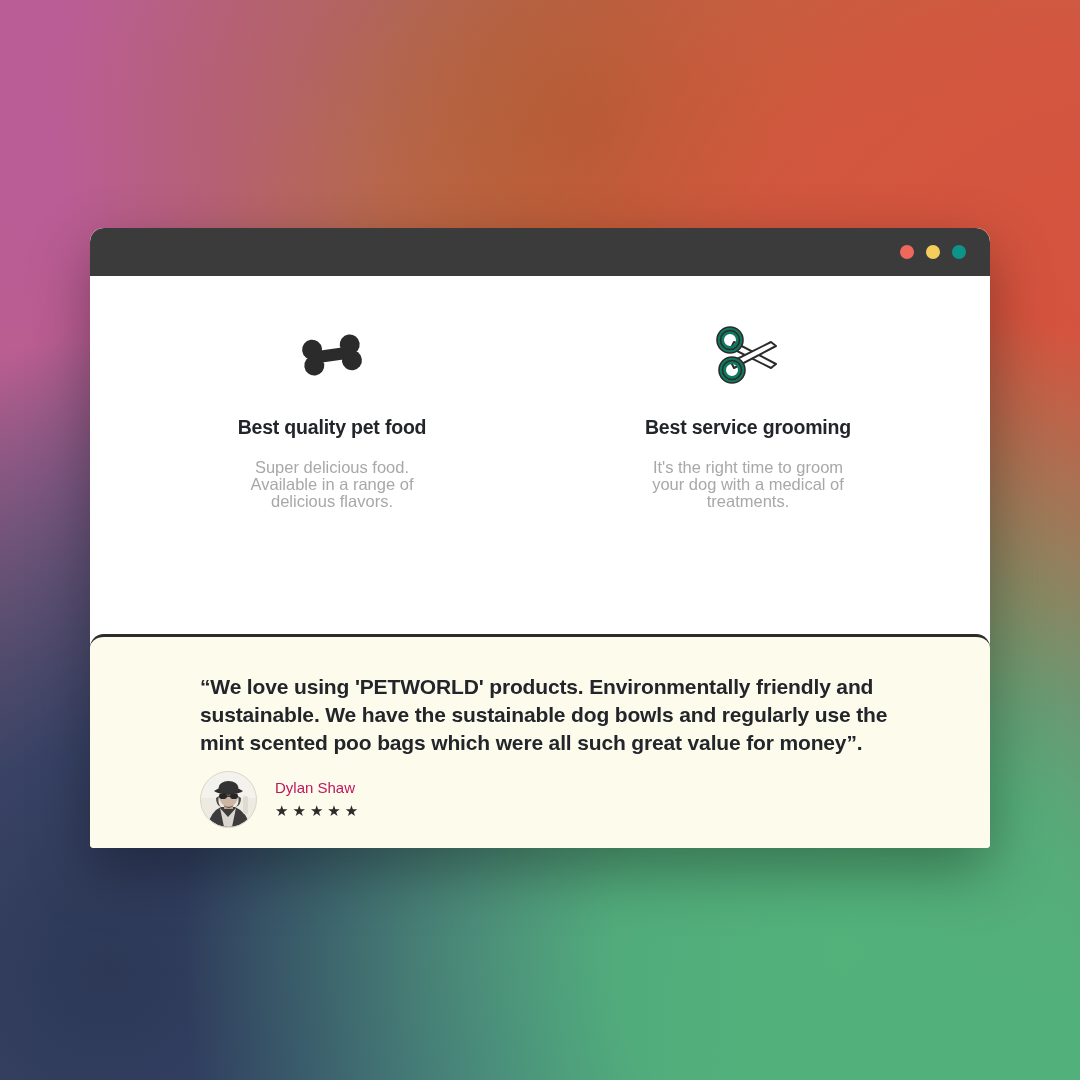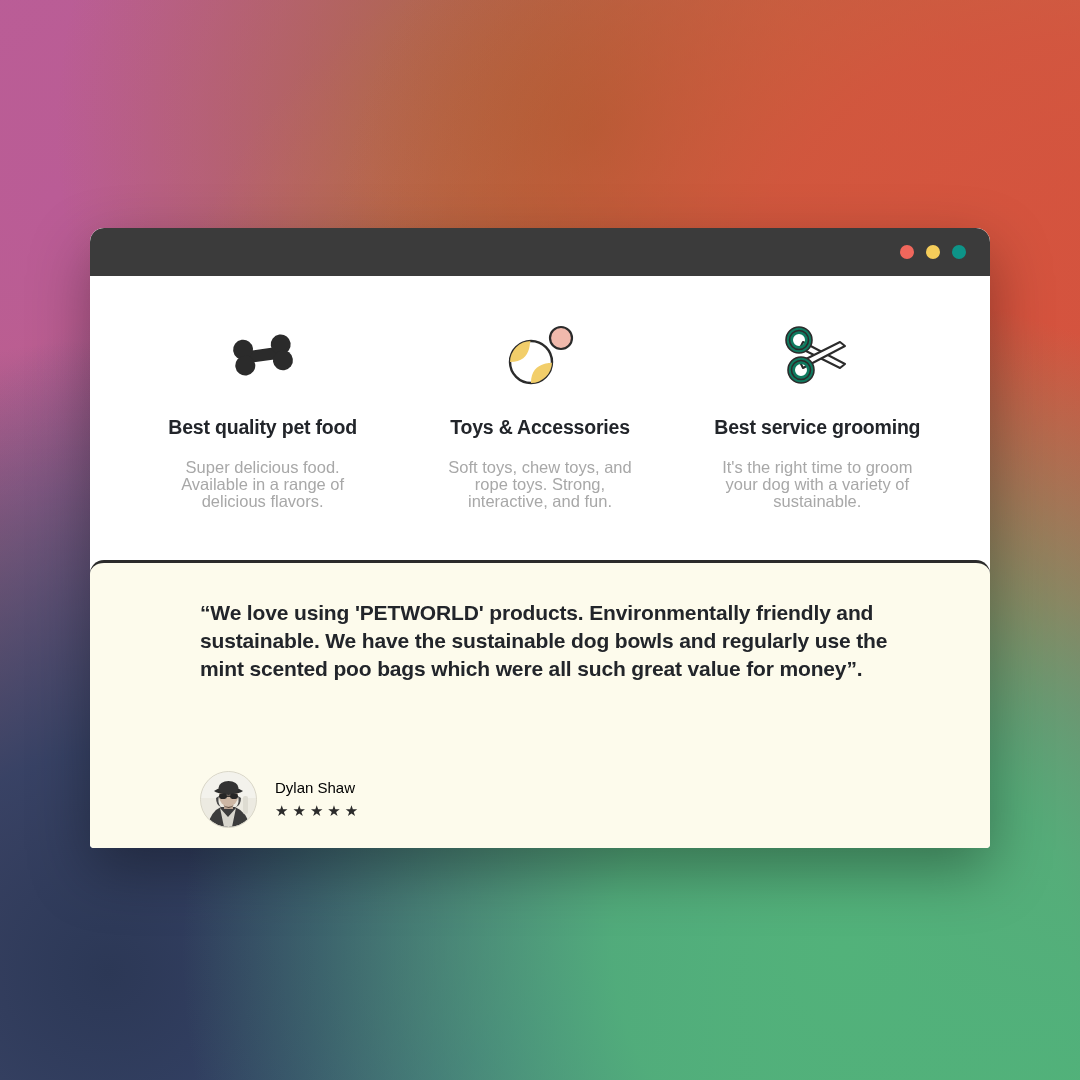--- a/index.html
+++ b/index.html
@@ -98,21 +98,21 @@
     color: #a8a8a8;
     max-width: 195px;
   }
 
   
   #testimonial {
     position: absolute;
     left: 0;
     right: 0;
     bottom: 0;
-    height: 288px;
+    height: 214px;
     background: #fdfbec;
     border-top: 3px solid #2b2b2b;
     border-radius: 14px 14px 0 0;
     padding: 36px 42px 0 110px;
   }
   #quote-text {
     font-size: 21px;
     font-weight: 700;
     line-height: 28px;
     color: #22252a;
@@ -134,21 +134,21 @@
     border: 1px solid #d9d6c8;
     flex: 0 0 auto;
     background: #e9e7dc;
   }
   #author-meta {
     margin-left: 18px;
     padding-bottom: 2px;
   }
   #author-name {
     font-size: 15px;
-    color: #000000;
+    color: #be185d;
     margin-bottom: 7px;
   }
   #stars {
     display: flex;
     gap: 4px;
     font-size: 15px;
     color: #2b2b2b;
     line-height: 1;
   }
 </style>
@@ -176,51 +176,39 @@
             <circle cx="14" cy="31" r="10"></circle>
             <circle cx="52" cy="15" r="10"></circle>
             <circle cx="52" cy="31" r="10"></circle>
           </g>
         </svg>
       </div>
       <div class="feature-title">Best quality pet food</div>
       <div class="feature-desc">Super delicious food. Available in a range of delicious flavors.</div>
     </div>
 
-    <div class="feature">
-      <div class="feature-icon">
-        <svg width="68" height="62" viewBox="0 0 68 62" aria-hidden="true">
-          <circle cx="25" cy="38" r="21" fill="#ffffff" stroke="#2b2b2b" stroke-width="2.4"></circle>
-          <path d="M46 38a21 21 0 0 1-21 21c0-12 6-17 13-19 5-1.4 8-0.6 8-2z" fill="#f2ce6a"></path>
-          <path d="M25 17a21 21 0 0 0-21 21c12 0 17-6 19-13 1.4-5 0.6-8 2-8z" fill="#f2ce6a"></path>
-          <circle cx="55" cy="14" r="11" fill="#f0b9ac" stroke="#2b2b2b" stroke-width="2.2"></circle>
-        </svg>
-      </div>
-      <div class="feature-title">Toys &amp; Accessories</div>
-      <div class="feature-desc">Soft toys, chew toys, and rope toys. Strong, interactive, and fun.</div>
-    </div>
 
 
     <div class="feature">
       <div class="feature-icon">
         <svg width="68" height="62" viewBox="0 0 68 62" aria-hidden="true">
           <g stroke="#2b2b2b" stroke-width="2" stroke-linejoin="round">
             <path d="M20 18 L62 40 L57 44 L17 24 Z" fill="#ffffff"></path>
             <path d="M20 44 L62 22 L57 18 L17 38 Z" fill="#ffffff"></path>
           </g>
           <circle cx="16" cy="16" r="9.5" fill="none" stroke="#0f7a5f" stroke-width="7"></circle>
           <circle cx="16" cy="16" r="9.5" fill="none" stroke="#2b2b2b" stroke-width="1.6"></circle>
           <circle cx="16" cy="16" r="13" fill="none" stroke="#2b2b2b" stroke-width="1.6"></circle>
           <circle cx="18" cy="46" r="9.5" fill="none" stroke="#0f7a5f" stroke-width="7"></circle>
           <circle cx="18" cy="46" r="9.5" fill="none" stroke="#2b2b2b" stroke-width="1.6"></circle>
           <circle cx="18" cy="46" r="13" fill="none" stroke="#2b2b2b" stroke-width="1.6"></circle>
         </svg>
       </div>
       <div class="feature-title">Best service grooming</div>
-      <div class="feature-desc">It's the right time to groom your dog with a variety of sustainable.</div>
+      <div class="feature-desc">It's the right time to groom your dog with a medical of treatments.</div>
     </div>
 
   </div>
 
   <div id="testimonial">
     <div id="quote-text">“We love using 'PETWORLD' products. Environmentally friendly and sustainable. We have the sustainable dog bowls and regularly use the mint scented poo bags which were all such great value for money”.</div>
 
     <div id="author-row">
       <div id="avatar">
         <svg width="55" height="55" viewBox="0 0 55 55" aria-hidden="true">

